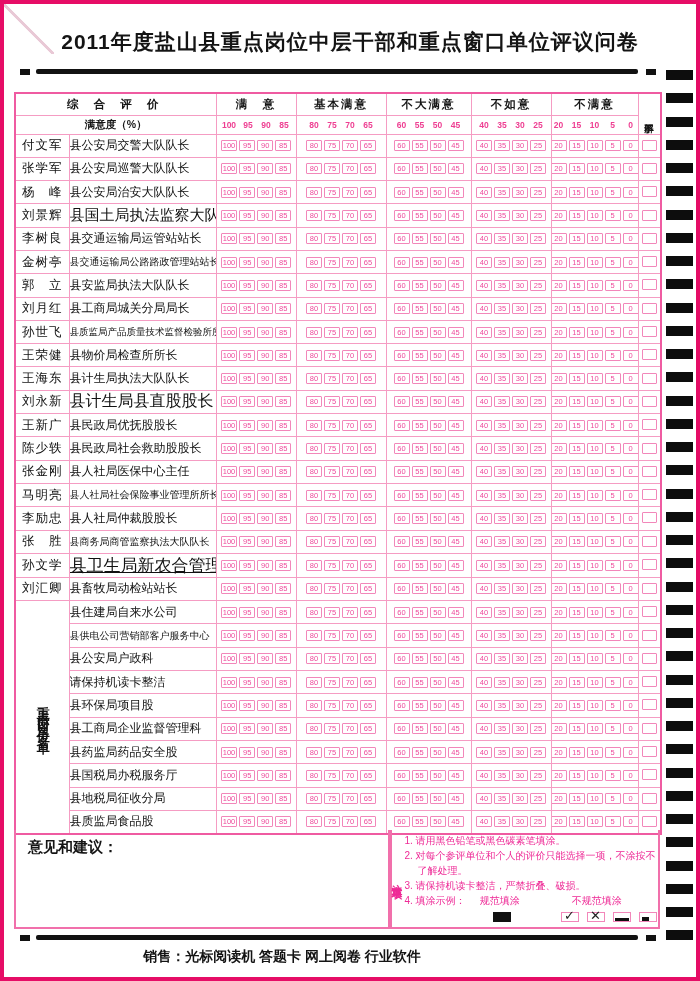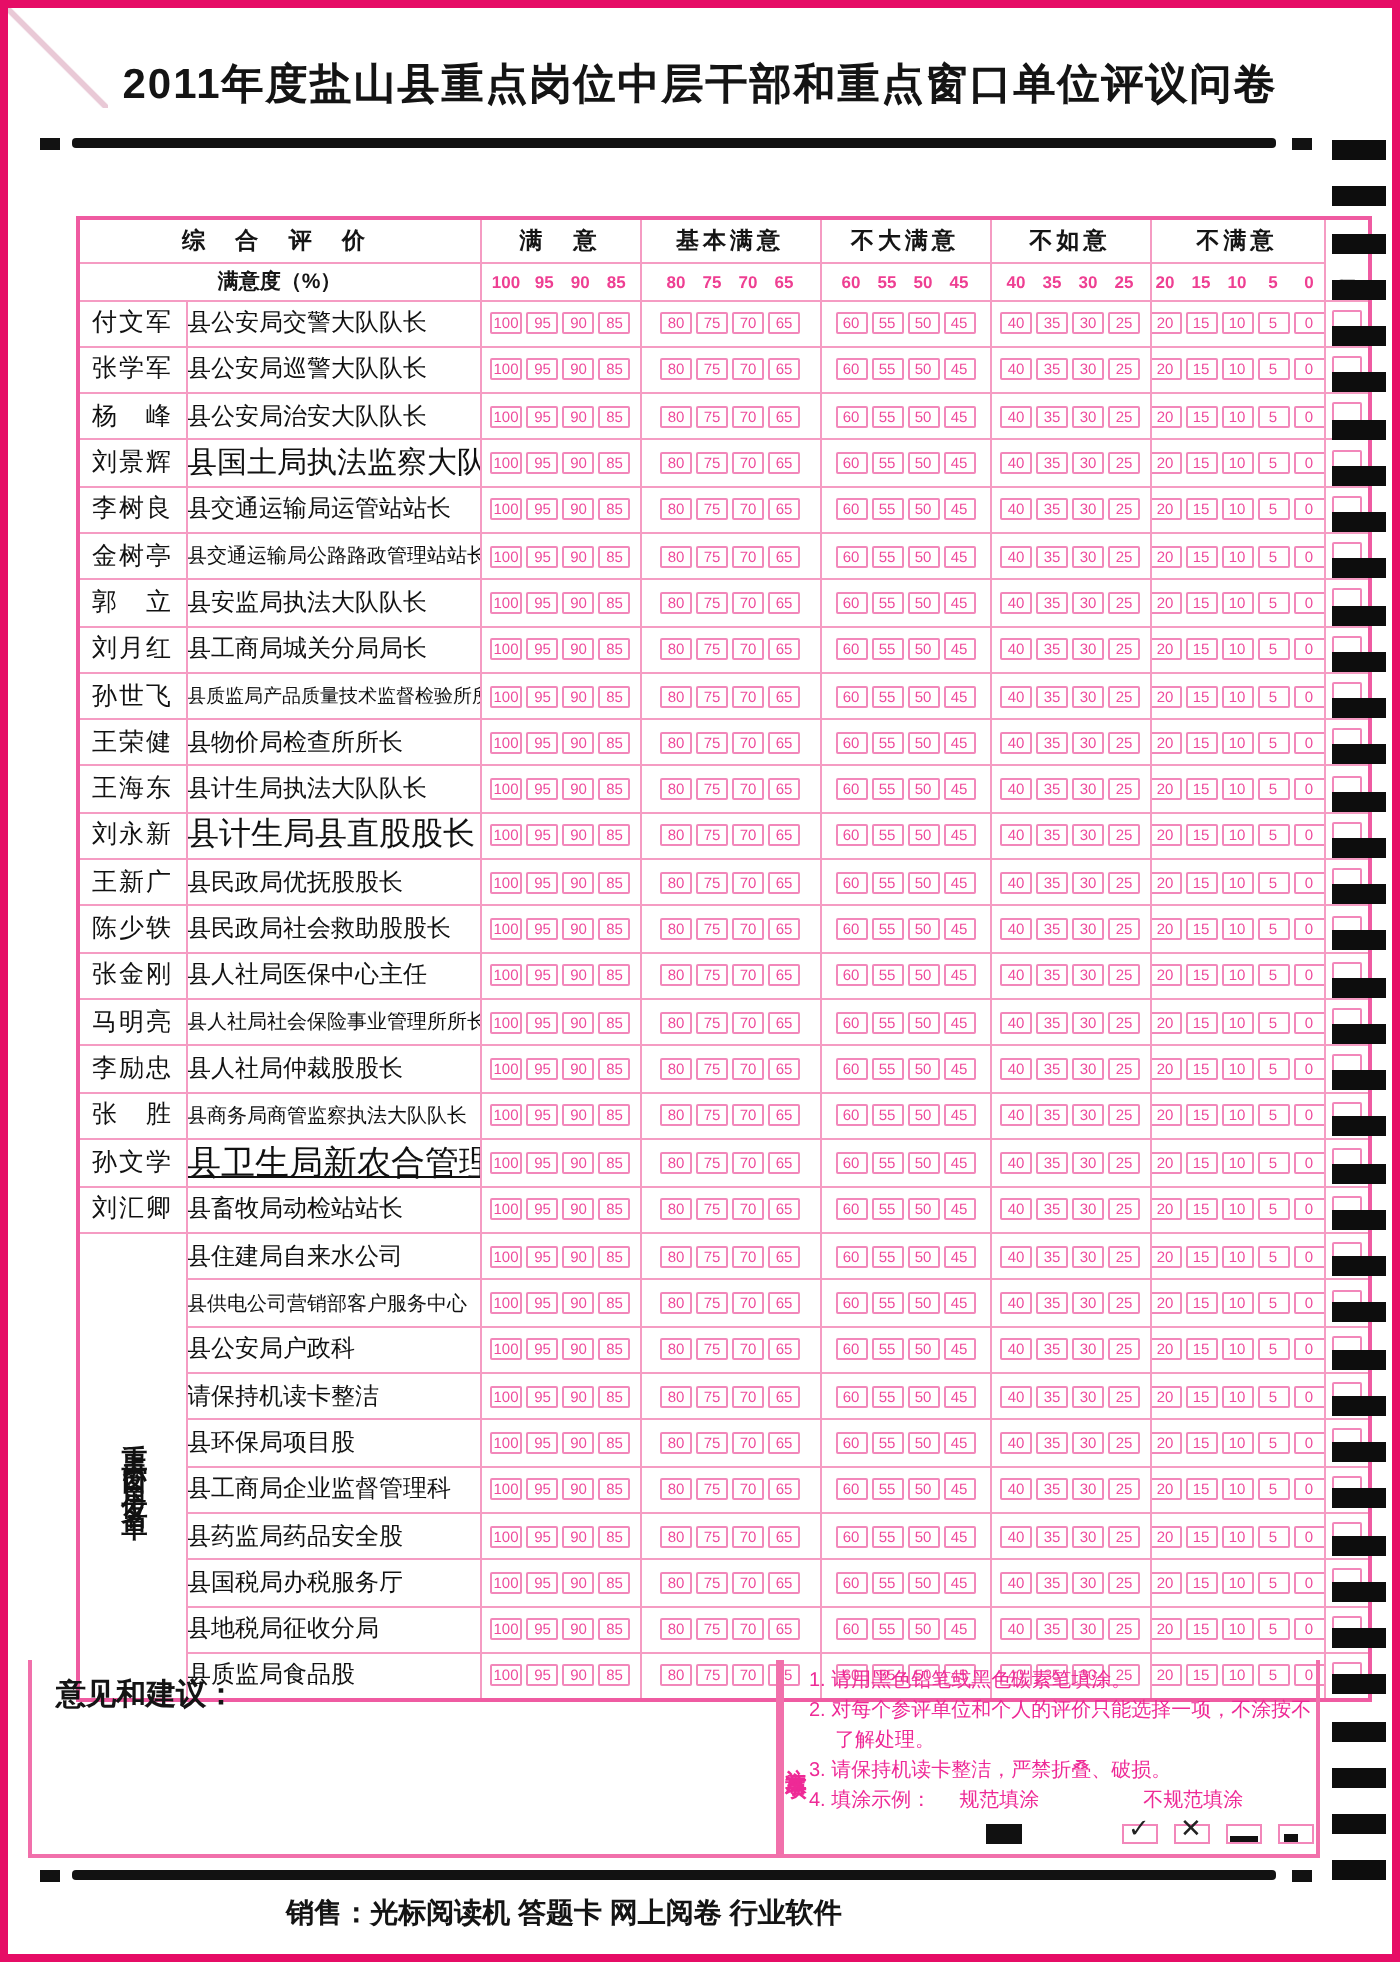--- a/index.html
+++ b/index.html
@@ -11,21 +11,21 @@
   .title{position:absolute;left:0;top:24px;width:100%;text-align:center;
          font-size:21px;font-weight:bold;color:#141414;letter-spacing:1px;}
   
   .rule{position:absolute;left:16px;width:640px;height:8px;}
   .rule .sq-l{position:absolute;left:0;top:1px;width:10px;height:6px;background:#121212;}
   .rule .bar{position:absolute;left:16px;top:1px;width:602px;height:5px;background:#121212;border-radius:2px;}
   .rule .sq-r{position:absolute;left:626px;top:1px;width:10px;height:6px;background:#121212;}
   .rule-top{top:64px;}
   .rule-bottom{top:930px;}
   
-  table.eval{position:absolute;left:10px;top:104px;width:646px;border-collapse:collapse;table-layout:fixed;margin-left:24px;}
+  table.eval{position:absolute;left:10px;top:88px;width:646px;border-collapse:collapse;table-layout:fixed;}
   table.eval th,table.eval td{border:1px solid #f59cc3;padding:0;overflow:hidden;white-space:nowrap;}
   table.eval{border:2px solid #ef5ba1;}
   thead tr.h1{height:22px;}
   thead tr.h2{height:19px;}
   tbody tr{height:23.3px;}
   th.cat{font-size:11.5px;font-weight:bold;color:#151515;letter-spacing:2px;}
   th.overall{letter-spacing:6px;}
   th.satdeg{font-size:10.5px;font-weight:bold;color:#151515;}
   .vtext{writing-mode:vertical-rl;text-orientation:upright;margin:0 auto;}
   th.unknown-h{font-size:9.5px;font-weight:bold;color:#151515;}

